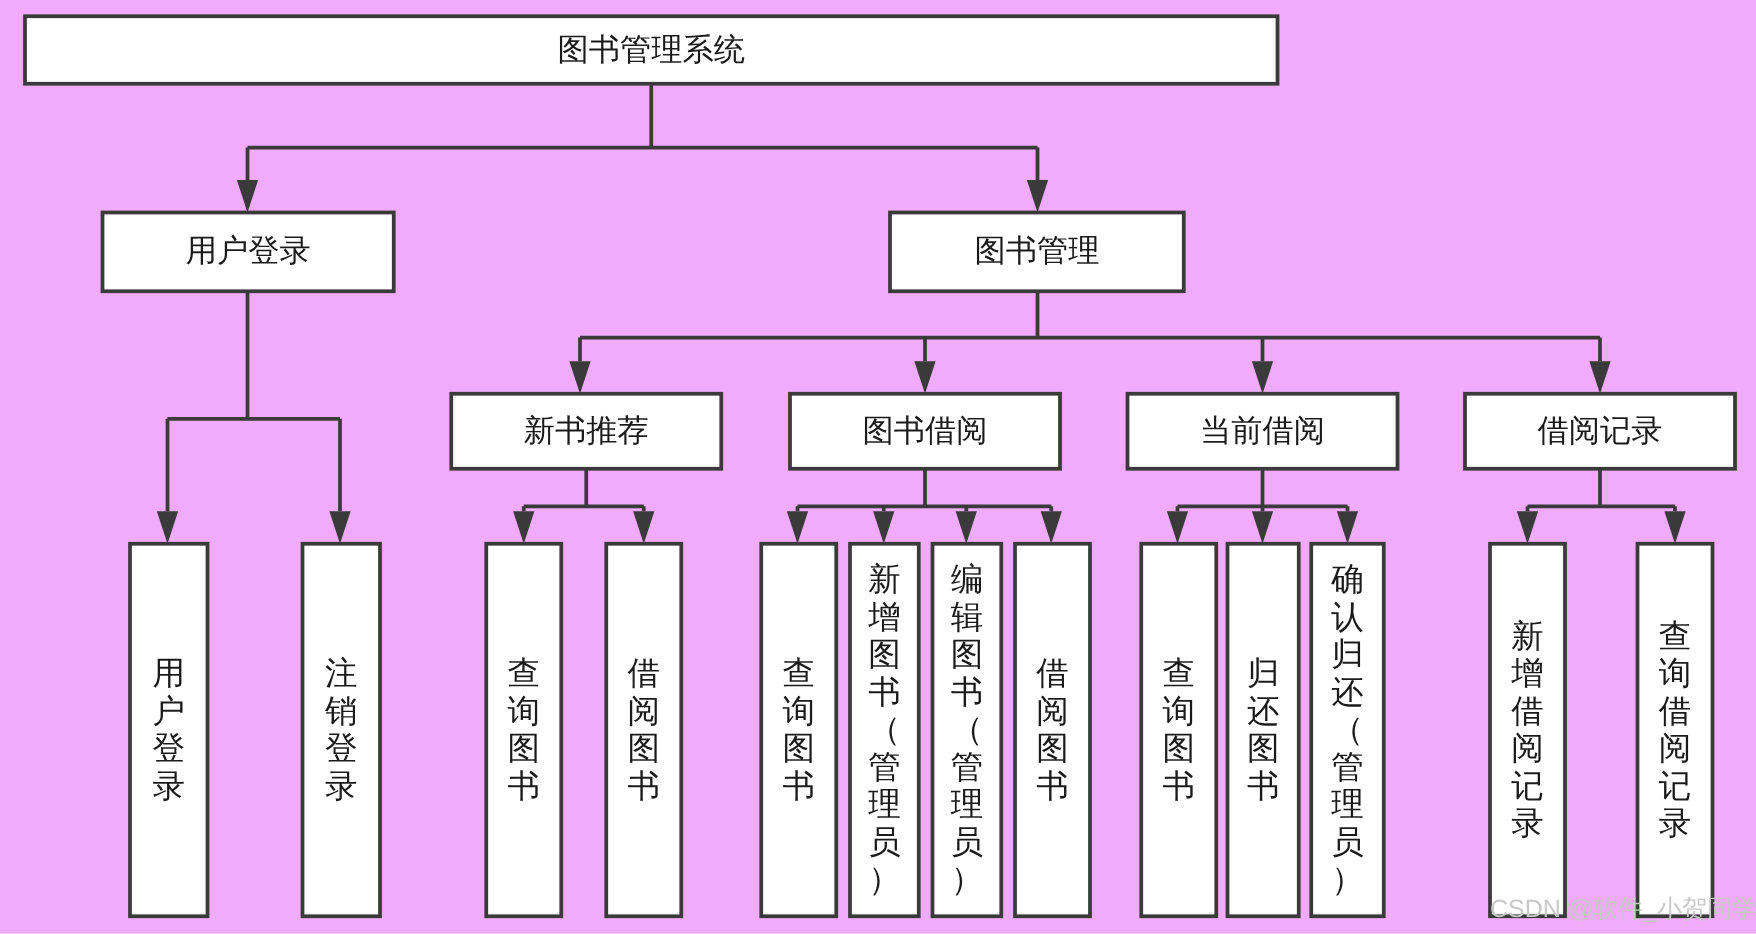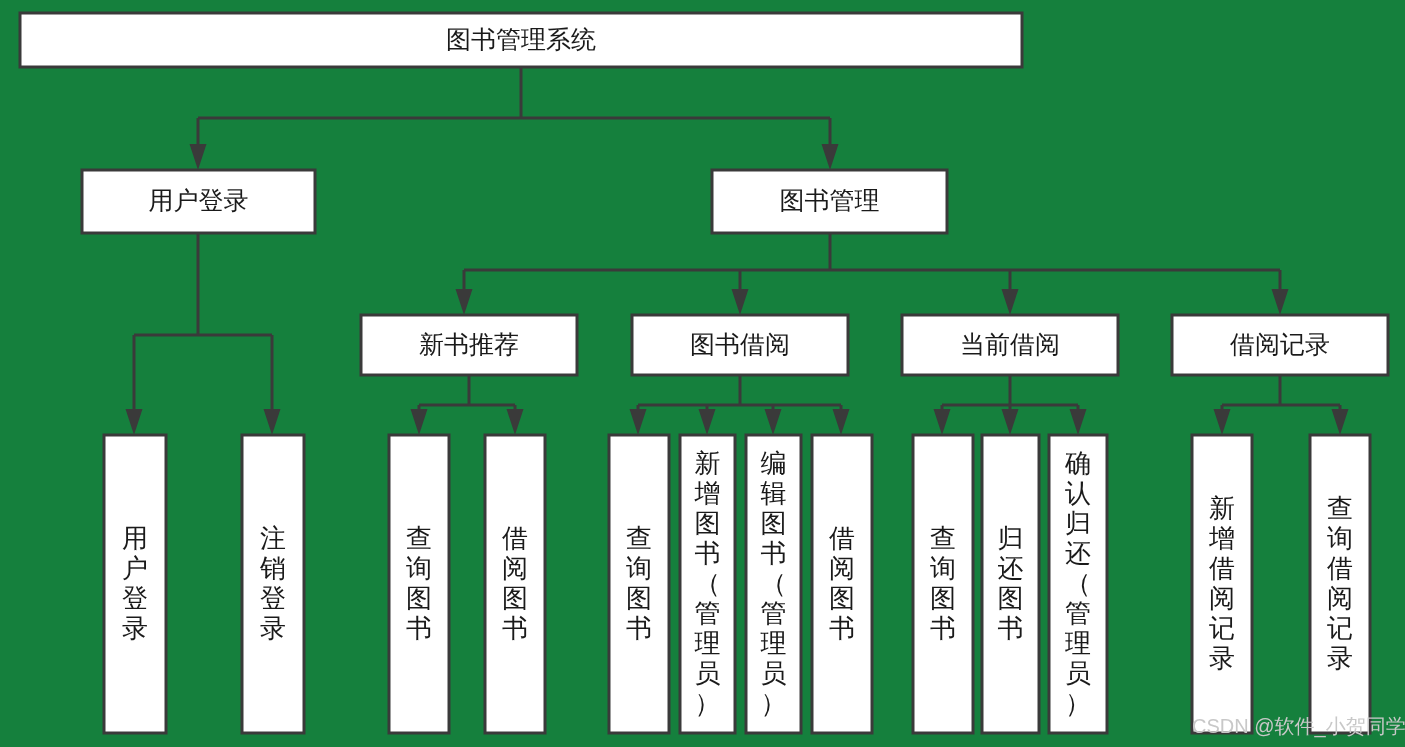--- a/index.html
+++ b/index.html
@@ -10,21 +10,21 @@
   body {
     width: 1405px;
     height: 747px;
     font-family: "Liberation Sans", "DejaVu Sans", sans-serif;
     overflow: hidden;
   }
   #diagram-root {
     position: relative;
     width: 1405px;
     height: 747px;
-    background: #15803d;
+    background: #f0abfc;
   }
   svg.diagram-canvas {
     position: absolute;
     top: 0;
     left: 0;
     width: 1405px;
     height: 747px;
     display: block;
   }
   .node-box {

